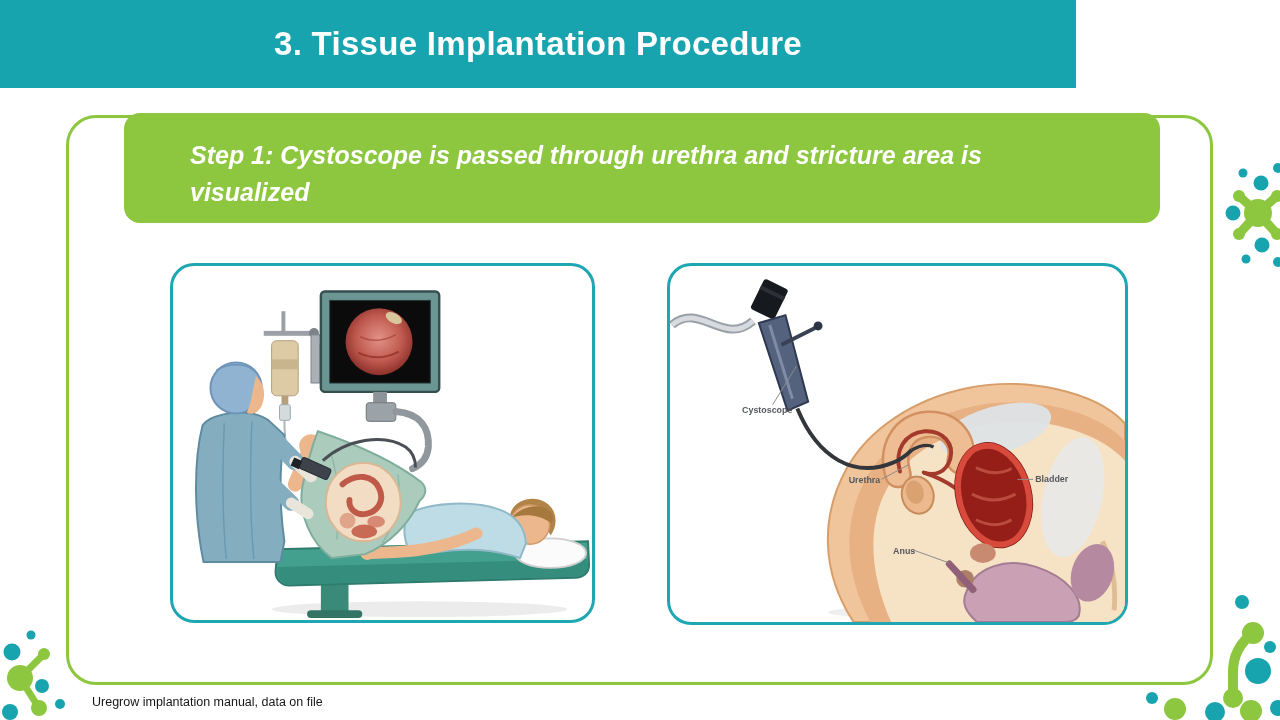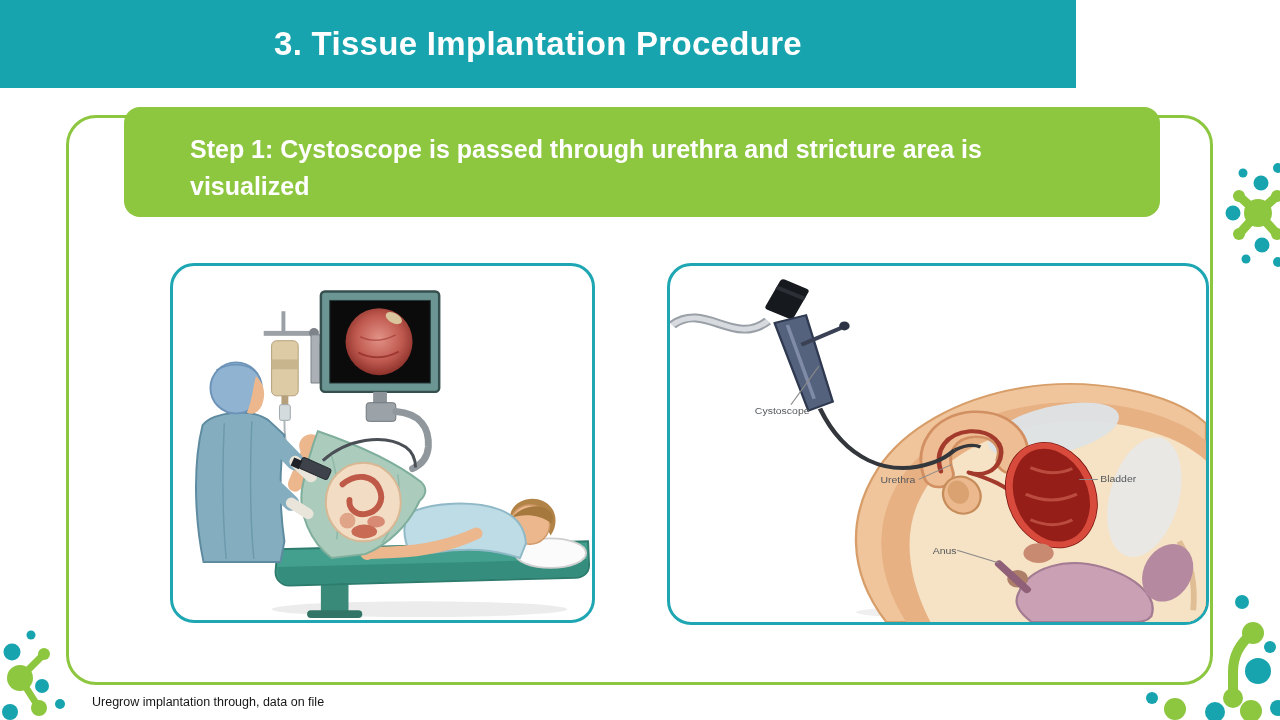--- a/index.html
+++ b/index.html
@@ -15,35 +15,35 @@
   .titlebar h1{
     margin:0;color:var(--title_text,#ffffff);
     font-size:33px;font-weight:bold;letter-spacing:.3px;
   }
   .content-frame{
     position:absolute;left:66px;top:115px;width:1147px;height:570px;
     border:3px solid var(--green,#8dc63f);border-radius:30px;
     box-sizing:border-box;background:#ffffff;
   }
   .step-banner{
-    position:absolute;left:124px;top:107px;width:1036px;height:110px;
+    position:absolute;left:124px;top:113px;width:1036px;height:110px;
     background:var(--green,#8dc63f);border-radius:16px;
-    box-sizing:border-box;padding:24px 80px 0 66px;z-index:2;
+    box-sizing:border-box;padding:24px 80px 0 66px;z-index:2;font-style:italic;
   }
   .step-banner p{
     margin:0;color:var(--banner_text,#ffffff);
     font-size:25px;font-weight:bold;line-height:37px;max-width:900px;
   }
   .panel{
     position:absolute;border:3px solid var(--panel_border,#1ea7b3);
     border-radius:24px;background:#ffffff;box-sizing:border-box;
     overflow:hidden;z-index:2;
   }
   .panel-left{left:170px;top:263px;width:425px;height:360px;}
-  .panel-right{left:667px;top:263px;width:542px;height:362px;}
+  .panel-right{left:667px;top:263px;width:461px;height:362px;font-weight:bold;}
   .panel svg{display:block;width:100%;height:100%;}
   .footer{
     position:absolute;left:92px;top:695px;margin:0;
     font-size:12.5px;color:var(--footer_text,#161616);
   }
   .deco{position:absolute;z-index:1;}
   .deco-left-bottom{left:0;top:618px;width:80px;height:102px;}
   .deco-right-mid{left:1225px;top:150px;width:55px;height:140px;}
   .deco-right-bottom{left:1130px;top:590px;width:150px;height:130px;}
   .dot-teal{fill:var(--teal,#17a4ae);}
@@ -264,14 +264,14 @@
         <path d="M214,217 L242,202" stroke="#8a8a8a" stroke-width="1" fill="none"></path>
         <text class="anat-label" x="181" y="221">Urethra</text>
         <path d="M352,217 L368,217" stroke="#8a8a8a" stroke-width="1" fill="none"></path>
         <text class="anat-label" x="370" y="220">Bladder</text>
         <path d="M247,289 L283,302" stroke="#8a8a8a" stroke-width="1" fill="none"></path>
         <text class="anat-label" x="226" y="293">Anus</text>
       </g>
     </svg>
   </figure>
 
-  <p class="footer">Uregrow implantation through, data on file</p>
+  <p class="footer">Uregrow implantation manual, data on file</p>
 </div>
 
 </body></html>

